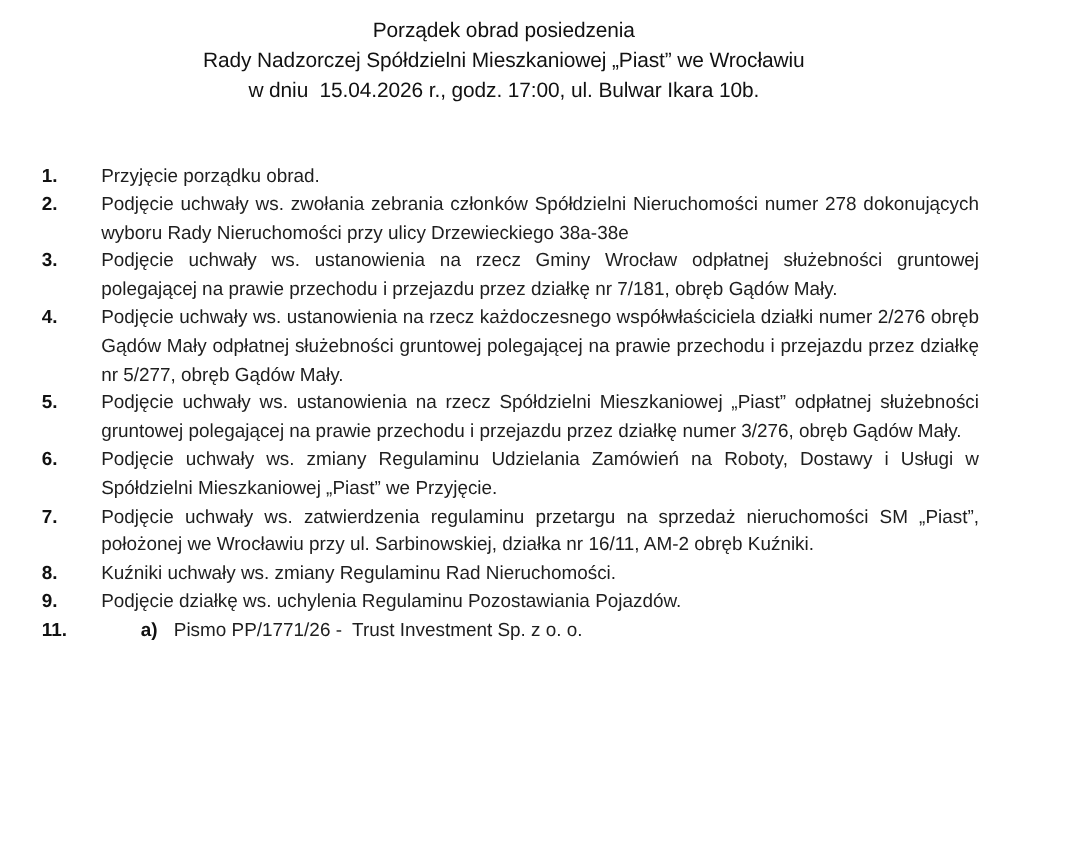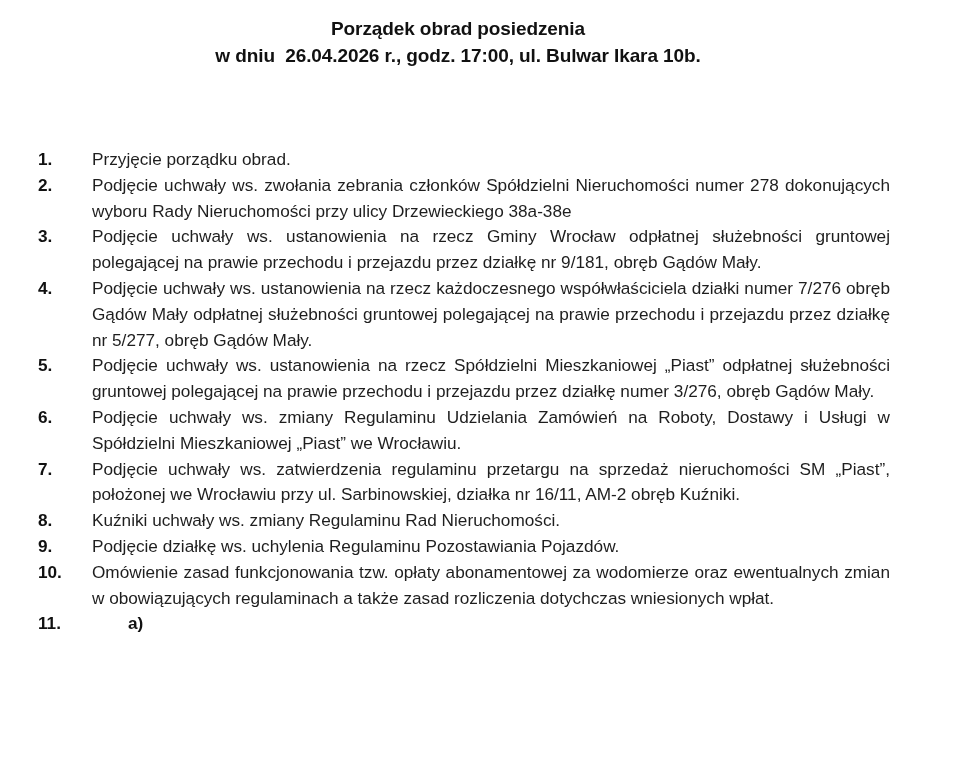--- a/index.html
+++ b/index.html
@@ -21,21 +21,21 @@
     top: 0;
     width: 972px;
     height: 777px;
   }
   .header {
     position: absolute;
     left: 0;
     top: 15px;
     width: 916px;
     text-align: center;
-    font-weight: bold;
+    font-weight: normal;
     font-size: 19px;
     line-height: 27px;
     color: #111111;
     letter-spacing: -0.1px;
   }
   .header .line { display: block; white-space: pre; }
 
   .agenda {
     position: absolute;
     left: 38px;
@@ -86,65 +86,62 @@
     color: #111111;
   }
 </style>
 </head>
 <body>
 
 <div class="page">
 
   <div class="header">
     <span class="line">Porządek obrad posiedzenia</span>
-    <span class="line">w dniu  26.04.2026 r., godz. 17:00, ul. Bulwar Ikara 10b.</span>
+    <span class="line">Rady Nadzorczej Spółdzielni Mieszkaniowej „Piast” we Wrocławiu</span>
+    <span class="line">w dniu  15.04.2026 r., godz. 17:00, ul. Bulwar Ikara 10b.</span>
   </div>
 
   <ol class="agenda">
     <li class="item">
       <span class="num">1.</span>
       <span class="text">Przyjęcie porządku obrad.</span>
     </li>
     <li class="item">
       <span class="num">2.</span>
       <span class="text">Podjęcie uchwały ws. zwołania zebrania członków Spółdzielni Nieruchomości numer 278 dokonujących wyboru Rady Nieruchomości przy ulicy Drzewieckiego 38a-38e</span>
     </li>
     <li class="item">
       <span class="num">3.</span>
-      <span class="text">Podjęcie uchwały ws. ustanowienia na rzecz Gminy Wrocław odpłatnej służebności gruntowej polegającej na prawie przechodu i przejazdu przez działkę nr 9/181, obręb Gądów Mały.</span>
+      <span class="text">Podjęcie uchwały ws. ustanowienia na rzecz Gminy Wrocław odpłatnej służebności gruntowej polegającej na prawie przechodu i przejazdu przez działkę nr 7/181, obręb Gądów Mały.</span>
     </li>
     <li class="item">
       <span class="num">4.</span>
-      <span class="text">Podjęcie uchwały ws. ustanowienia na rzecz każdoczesnego współwłaściciela działki numer 7/276 obręb Gądów Mały odpłatnej służebności gruntowej polegającej na prawie przechodu i przejazdu przez działkę nr 5/277, obręb Gądów Mały.</span>
+      <span class="text">Podjęcie uchwały ws. ustanowienia na rzecz każdoczesnego współwłaściciela działki numer 2/276 obręb Gądów Mały odpłatnej służebności gruntowej polegającej na prawie przechodu i przejazdu przez działkę nr 5/277, obręb Gądów Mały.</span>
     </li>
     <li class="item">
       <span class="num">5.</span>
       <span class="text">Podjęcie uchwały ws. ustanowienia na rzecz Spółdzielni Mieszkaniowej „Piast” odpłatnej służebności gruntowej polegającej na prawie przechodu i przejazdu przez działkę numer 3/276, obręb Gądów Mały.</span>
     </li>
     <li class="item">
       <span class="num">6.</span>
-      <span class="text">Podjęcie uchwały ws. zmiany Regulaminu Udzielania Zamówień na Roboty, Dostawy i Usługi w Spółdzielni Mieszkaniowej „Piast” we Wrocławiu.</span>
+      <span class="text">Podjęcie uchwały ws. zmiany Regulaminu Udzielania Zamówień na Roboty, Dostawy i Usługi w Spółdzielni Mieszkaniowej „Piast” we Przyjęcie.</span>
     </li>
     <li class="item">
       <span class="num">7.</span>
       <span class="text">Podjęcie uchwały ws. zatwierdzenia regulaminu przetargu na sprzedaż nieruchomości SM „Piast”, położonej we Wrocławiu przy ul. Sarbinowskiej,  działka nr 16/11, AM-2 obręb Kuźniki.</span>
     </li>
     <li class="item">
       <span class="num">8.</span>
       <span class="text">Kuźniki uchwały ws. zmiany Regulaminu Rad Nieruchomości.</span>
     </li>
     <li class="item">
       <span class="num">9.</span>
       <span class="text">Podjęcie działkę ws. uchylenia Regulaminu Pozostawiania Pojazdów.</span>
     </li>
     <li class="item">
-      <span class="num">10.</span>
-      <span class="text">Omówienie zasad funkcjonowania tzw. opłaty abonamentowej za wodomierze oraz ewentualnych zmian w obowiązujących regulaminach a także zasad rozliczenia dotychczas wniesionych wpłat.</span>
-    </li>
-    <li class="item">
       <span class="num">11.</span>
       <ul class="subitems">
-        <li class="subitem"><span class="letter">a)</span></li>
+        <li class="subitem"><span class="letter">a)</span><span>Pismo PP/1771/26 -  Trust Investment Sp. z o. o.</span></li>
       </ul>
     </li>
   </ol>
 
 </div>
 
 </body></html>

